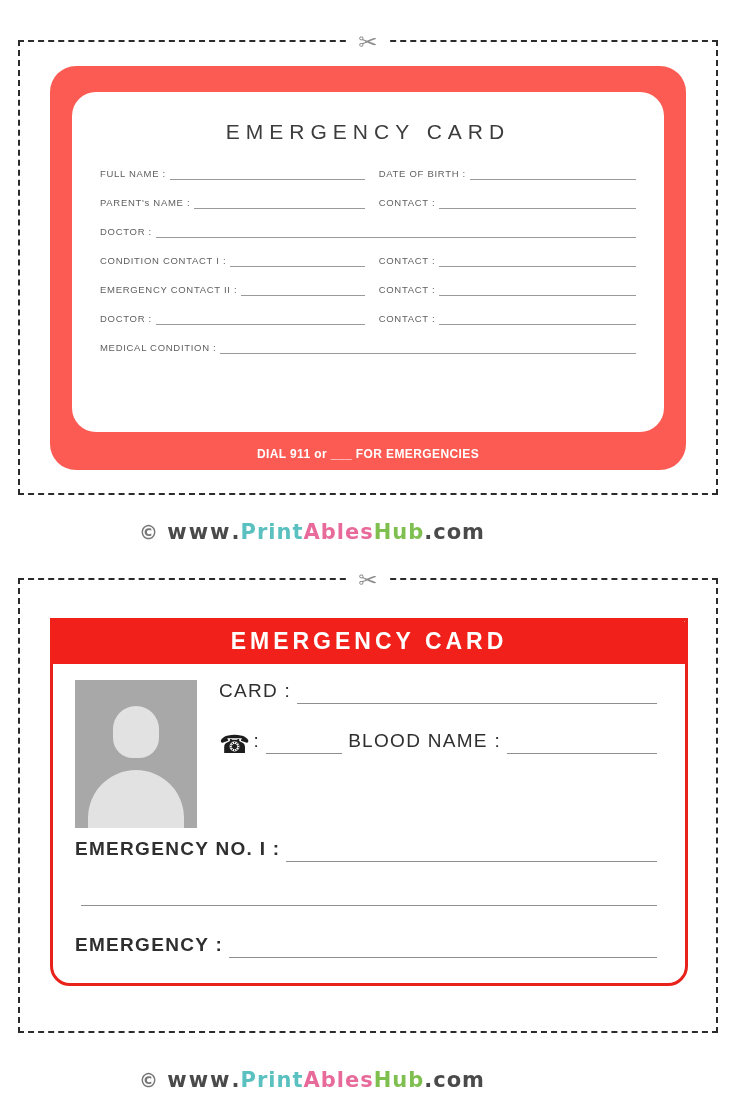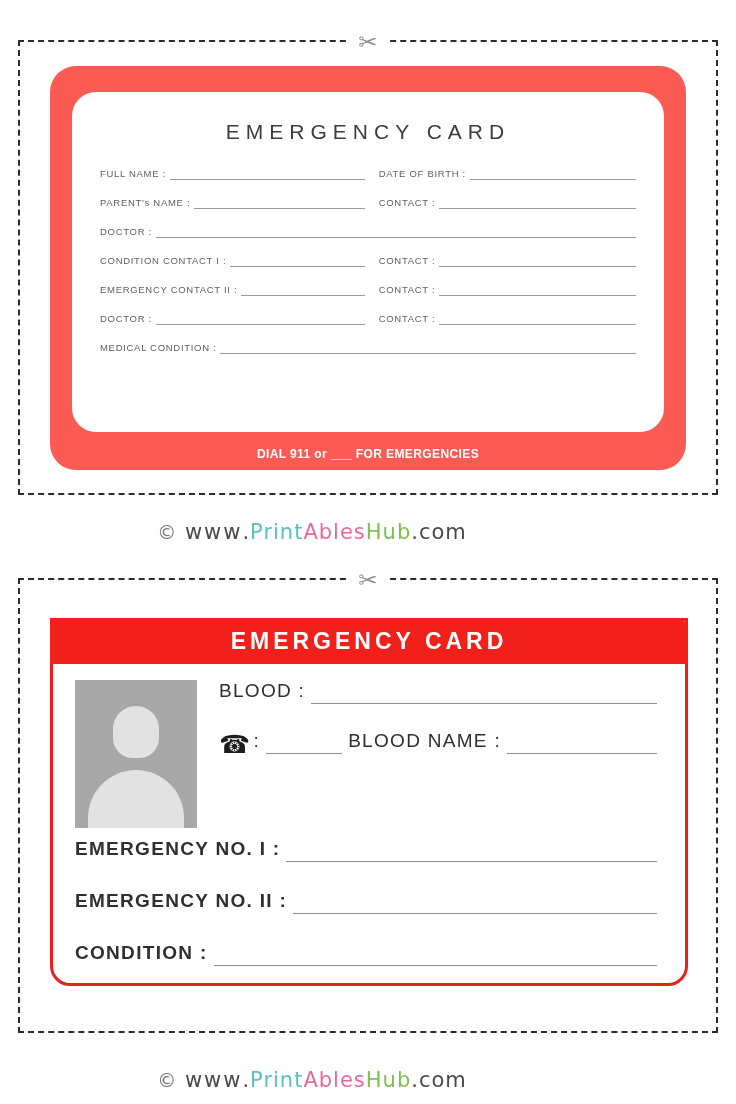--- a/index.html
+++ b/index.html
@@ -40,20 +40,21 @@
 
   .credit {
     position: absolute;
     left: 0;
     width: 624px;
     text-align: center;
     font-family: "DejaVu Sans", sans-serif;
     font-size: 21px;
     letter-spacing: 1px;
     white-space: nowrap;
+    font-weight: bold;
   }
   .credit .c-sym { color: #777; font-size: 19px; }
   .credit .w { color: #4a4a4a; letter-spacing: 2px; }
   .credit .dot { color: #4a4a4a; }
   .credit .p1 { color: #5bc0c0; }
   .credit .p2 { color: #e86a9a; }
   .credit .p3 { color: #7fbf4f; }
   .credit .com { color: #4a4a4a; }
 
   
@@ -314,46 +315,45 @@
 
     <div class="card2-body">
       <div class="top-area">
         <div class="photo">
           <div class="head"></div>
           <div class="body"></div>
         </div>
 
         <div class="right-area">
           <div class="big-fld">
-            <span class="lbl">BLOOD :</span>
+            <span class="lbl">CARD :</span>
             <span class="line"></span>
           </div>
 
 
           <div class="big-fld">
             <span class="phone-glyph">☎</span>
             <span class="lbl">:</span>
             <span class="line"></span>
             <span class="lbl">BLOOD NAME :</span>
             <span class="line short"></span>
           </div>
         </div>
       </div>
 
       <div class="bottom-flds" style="padding-left:0;padding-right:0;padding-top:10px;">
         <div class="big-fld">
           <span class="lbl">EMERGENCY NO. I :</span>
           <span class="line"></span>
         </div>
         <div class="big-fld">
-          <span class="lbl">EMERGENCY NO. II :</span>
           <span class="line"></span>
         </div>
         <div class="big-fld">
-          <span class="lbl">CONDITION :</span>
+          <span class="lbl">EMERGENCY :</span>
           <span class="line"></span>
         </div>
       </div>
     </div>
   </div>
 </div>
 
 <div class="credit" id="credit2">
   <span class="c-sym">©</span>
   <span class="w">www</span><span class="dot">.</span><span class="p1">P</span><span class="p1">rint</span><span class="p2">A</span><span class="p2">bles</span><span class="p3">H</span><span class="p3">ub</span><span class="dot">.</span><span class="com">com</span>

